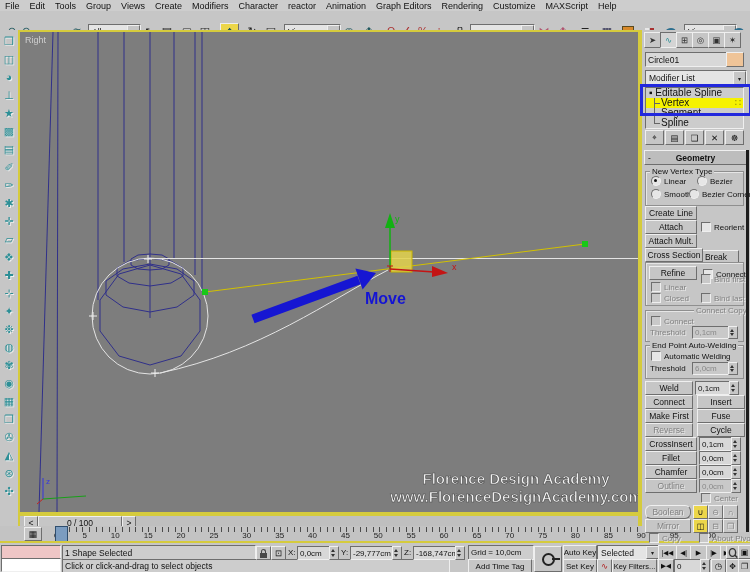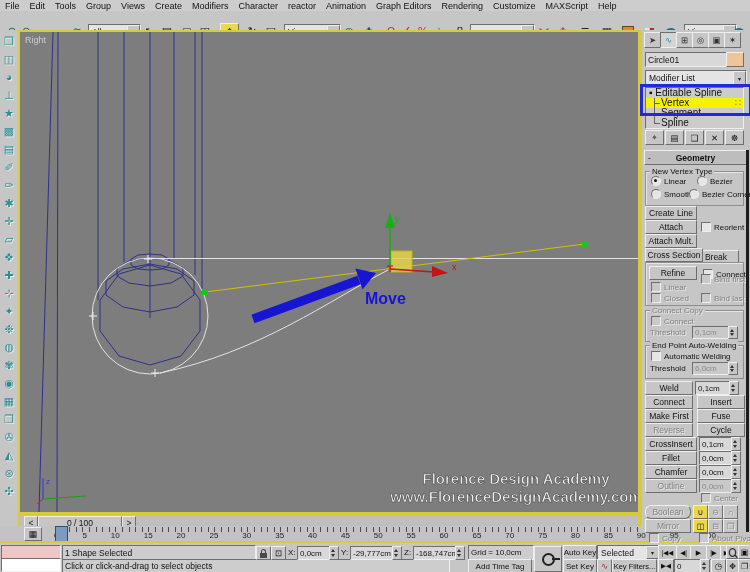--- a/index.html
+++ b/index.html
@@ -21,21 +21,21 @@
   .spin::before,.spin::after{content:"";position:absolute;left:1px;border-left:2px solid transparent;border-right:2px solid transparent;}
   .spin::before{top:2px;border-bottom:3px solid #333;}
   .spin::after{bottom:2px;border-top:3px solid #333;}
   .cb{position:absolute;display:flex;gap:3px;align-items:center;font-size:8px;white-space:nowrap;}
   .cb .bx{width:8px;height:8px;background:#e6e6e6;border:1px solid;border-color:#6e6e6e #efefef #efefef #6e6e6e;flex:0 0 auto;}
   .cb.dis .bx{background:#c9c9c9;}
   .rd .bx{border-radius:50%;position:relative;}
   .rd.on .bx::after{content:"";position:absolute;left:2px;top:2px;width:3px;height:3px;border-radius:50%;background:#111;}
   .grp{position:absolute;border:1px solid #8f8f8f;box-shadow:inset 1px 1px 0 #e6e6e6;}
   .grp .ttl{position:absolute;top:-5px;left:4px;background:#c6c6c6;padding:0 2px;font-size:8px;white-space:nowrap;}
-  .grp.dis .ttl{color:#818181;text-shadow:1px 1px 0 #e9e9e9;}
+  .grp.dis .ttl{color:#818181;text-shadow:1px 1px 0 #e9e9e9;margin-left:44px;}
   .combo{position:absolute;background:#e4e4e4;border:1px solid;border-color:#6e6e6e #efefef #efefef #6e6e6e;
          font-size:8.5px;display:flex;align-items:center;padding-left:3px;white-space:nowrap;overflow:hidden;}
   .combo .da{position:absolute;right:0;top:0;bottom:0;width:11px;background:#c6c6c6;
          border:1px solid;border-color:#efefef #6e6e6e #6e6e6e #efefef;font-size:6px;
          display:flex;align-items:center;justify-content:center;color:#222;}
   .tbic{position:absolute;top:12px;height:16px;display:flex;align-items:center;justify-content:center;
         font-size:11px;color:#20585e;}
   .menuitem{padding:1px 5px;white-space:nowrap;}
   .ltic{width:16px;height:16px;display:flex;align-items:center;justify-content:center;
         font-size:11px;color:#2d8f96;text-shadow:1px 1px 0 #efefef;}

